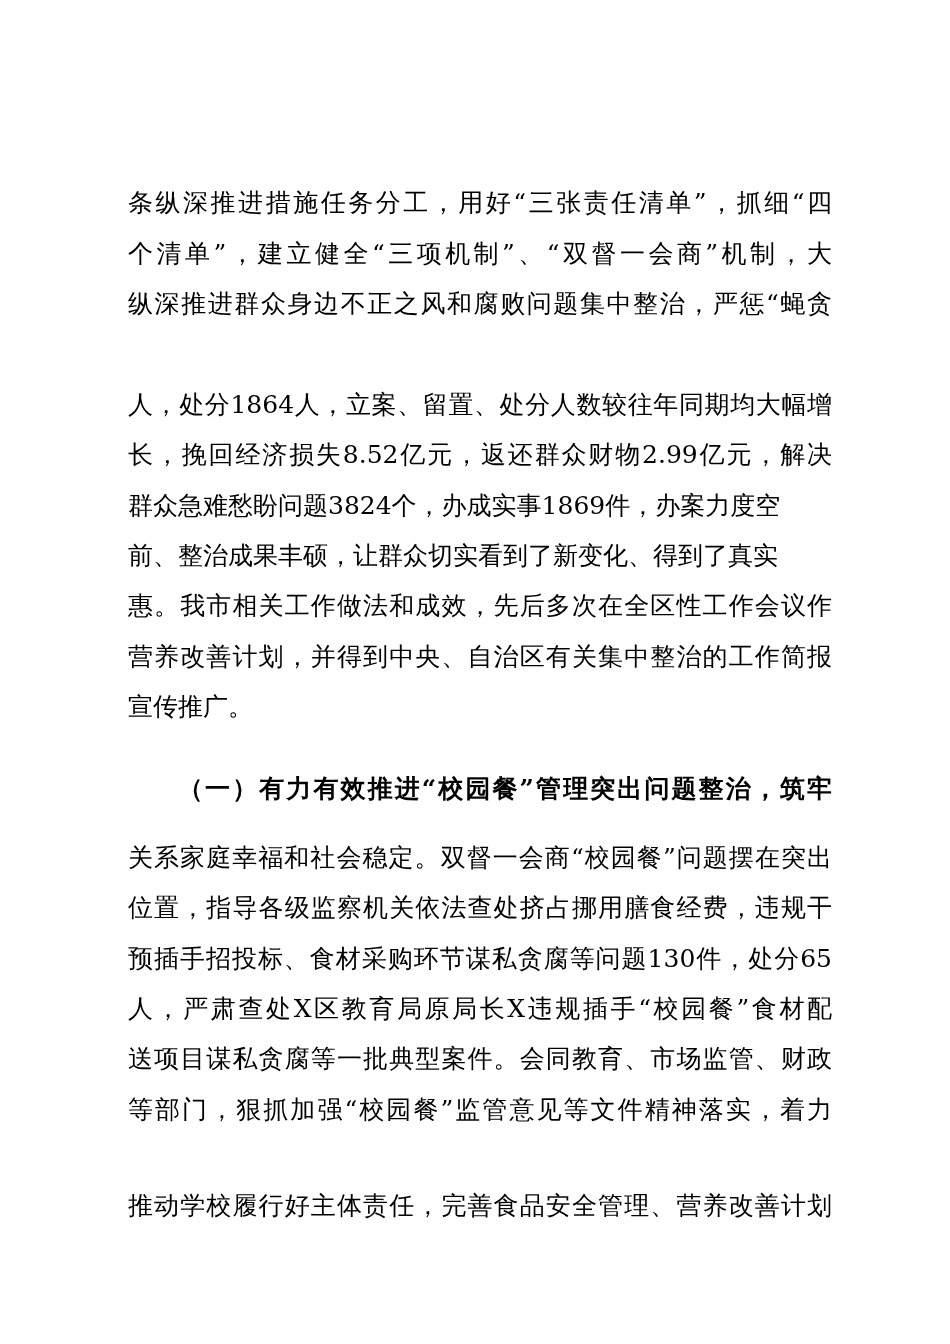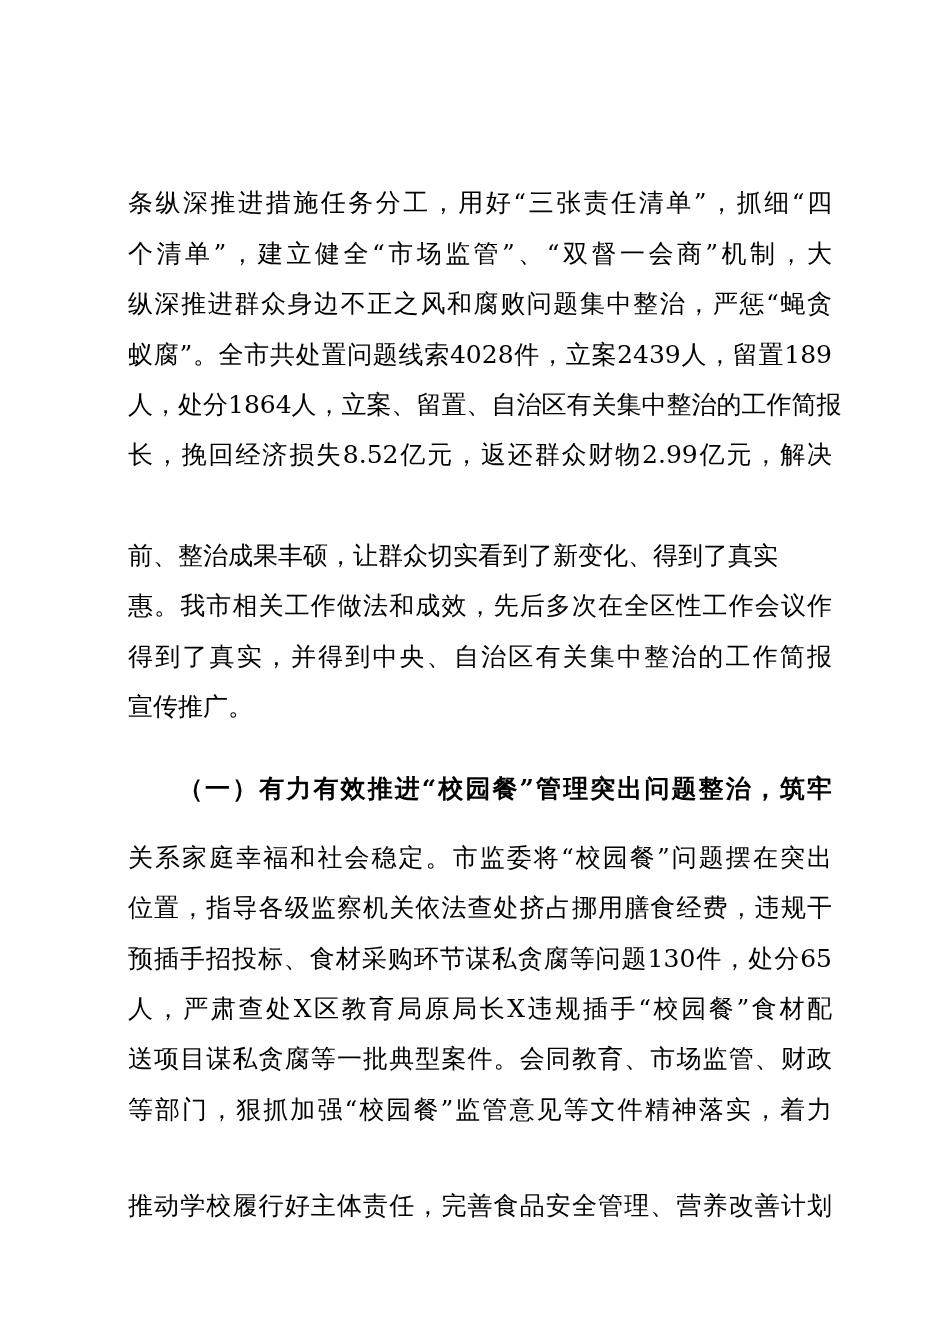--- a/index.html
+++ b/index.html
@@ -16,31 +16,31 @@
     .line.last { text-align-last: left; }
     .line.indent { left: 178px; width: 654px; }
     .bold { font-weight: bold; }
   </style>
 </head>
 <body>
 
 <div class="page">
 
   <div class="line" style="top:188px">条纵深推进措施任务分工，用好“三张责任清单”，抓细“四</div>
-  <div class="line" style="top:239px">个清单”，建立健全“市场监管”、“双督一会商”机制，大</div>
+  <div class="line" style="top:239px">个清单”，建立健全“三项机制”、“双督一会商”机制，大</div>
   <div class="line" style="top:289px">纵深推进群众身边不正之风和腐败问题集中整治，严惩“蝇贪</div>
-  <div class="line" style="top:340px">蚁腐”。全市共处置问题线索4028件，立案2439人，留置189</div>
-  <div class="line" style="top:390px">人，处分1864人，立案、留置、自治区有关集中整治的工作简报</div>
+  <div class="line" style="top:390px">人，处分1864人，立案、留置、处分人数较往年同期均大幅增</div>
   <div class="line" style="top:440px">长，挽回经济损失8.52亿元，返还群众财物2.99亿元，解决</div>
+  <div class="line last" style="top:491px">群众急难愁盼问题3824个，办成实事1869件，办案力度空</div>
   <div class="line last" style="top:541px">前、整治成果丰硕，让群众切实看到了新变化、得到了真实</div>
   <div class="line" style="top:591px">惠。我市相关工作做法和成效，先后多次在全区性工作会议作</div>
-  <div class="line" style="top:642px">得到了真实，并得到中央、自治区有关集中整治的工作简报</div>
+  <div class="line" style="top:642px">营养改善计划，并得到中央、自治区有关集中整治的工作简报</div>
   <div class="line last" style="top:692px">宣传推广。</div>
 
   <div class="line indent bold" style="top:774px">（一）有力有效推进“校园餐”管理突出问题整治，筑牢</div>
-  <div class="line" style="top:843px">关系家庭幸福和社会稳定。市监委将“校园餐”问题摆在突出</div>
+  <div class="line" style="top:843px">关系家庭幸福和社会稳定。双督一会商“校园餐”问题摆在突出</div>
   <div class="line" style="top:893px">位置，指导各级监察机关依法查处挤占挪用膳食经费，违规干</div>
   <div class="line" style="top:944px">预插手招投标、食材采购环节谋私贪腐等问题130件，处分65</div>
   <div class="line" style="top:994px">人，严肃查处X区教育局原局长X违规插手“校园餐”食材配</div>
   <div class="line" style="top:1044px">送项目谋私贪腐等一批典型案件。会同教育、市场监管、财政</div>
   <div class="line" style="top:1095px">等部门，狠抓加强“校园餐”监管意见等文件精神落实，着力</div>
   <div class="line" style="top:1191px">推动学校履行好主体责任，完善食品安全管理、营养改善计划</div>
 </div>
 
 </body></html>

